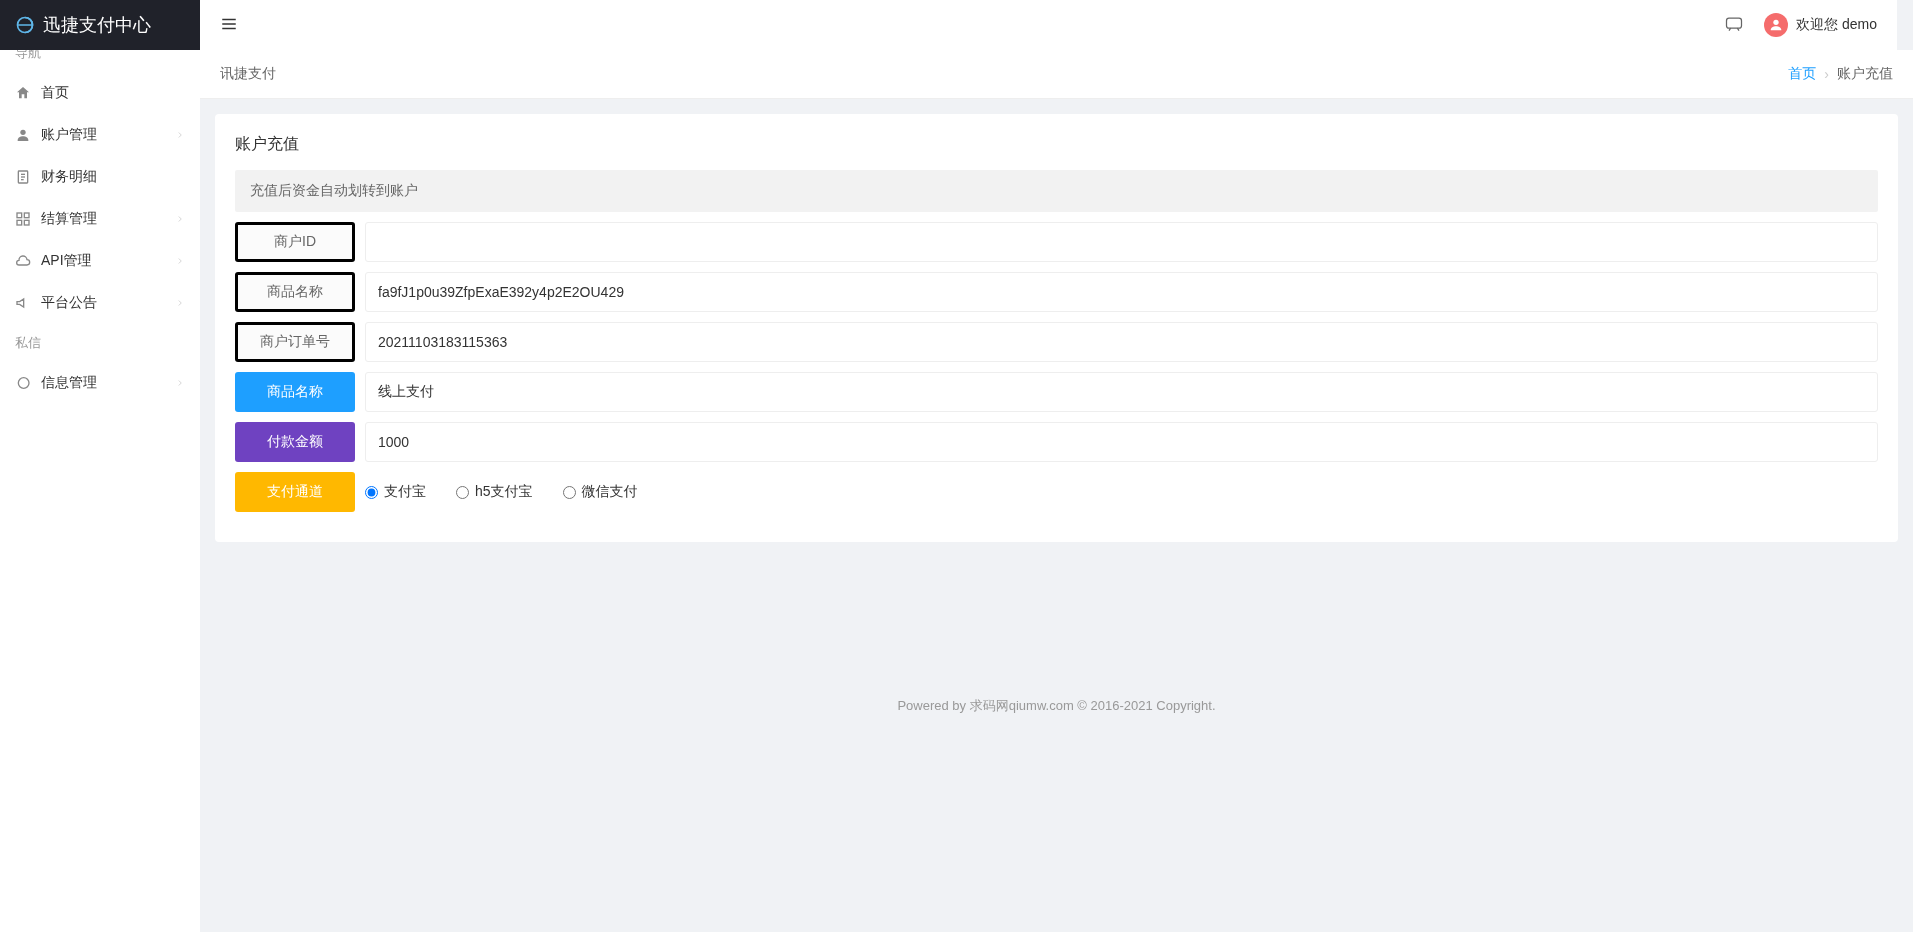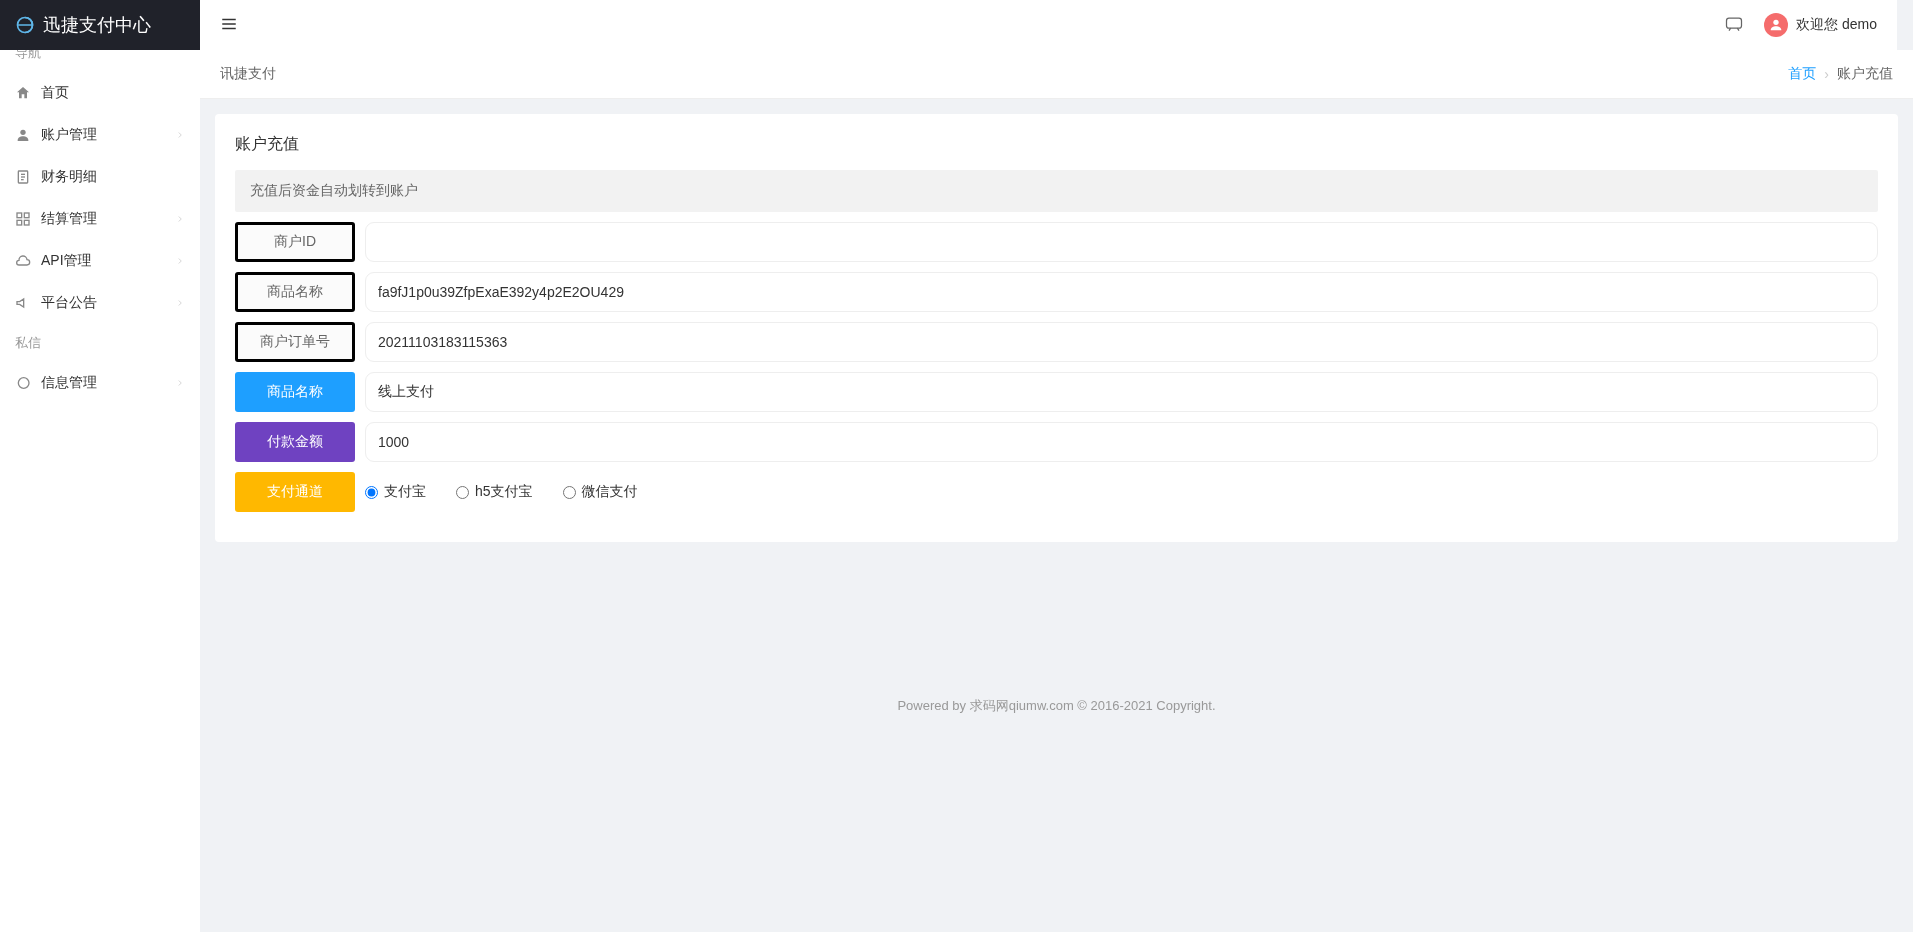--- a/index.html
+++ b/index.html
@@ -36,21 +36,21 @@
     .card-title { font-size: 16px; margin-bottom: 15px; color: #333; }
     .hint-box { background: #f2f2f2; padding: 12px 15px; margin-bottom: 10px; color: #666; border-radius: 2px; }
     
     .form-row { display: flex; gap: 10px; margin-bottom: 10px; align-items: stretch; }
     .form-label { width: 120px; min-height: 40px; display: flex; align-items: center; justify-content: center; border-radius: 3px; font-size: 14px; }
     .form-label.default { background: #fbfbfb; border: 3px solid #000000; color: #666; }
     .form-label.primary { background: #1e9fff; color: #fff; }
     .form-label.purple { background: #6f42c1; color: #fff; }
     .form-label.warn { background: #ffb800; color: #fff; }
     .form-field { flex: 1; }
-    .form-input { width: 100%; height: 40px; padding: 0 12px; border: 1px solid #eee; border-radius: 9px; font-size: 14px; color: #333; }
+    .form-input { width: 100%; height: 40px; padding: 0 12px; border: 1px solid #eee; border-radius: 3px; font-size: 14px; color: #333; }
     .form-radios { flex: 1; display: flex; align-items: center; gap: 30px; padding: 10px 0; }
     .radio-item { display: flex; align-items: center; gap: 6px; cursor: pointer; }
     .radio-item input { cursor: pointer; }
     
     .submit-btn { width: 100%; height: 40px; background: #c2808e; color: #fff; border: none; border-radius: 3px; font-size: 15px; cursor: pointer; }
     
     .footer { text-align: center; padding: 20px; color: #999; font-size: 13px; margin-top: 120px; }
   </style>
 </head>
 <body>

